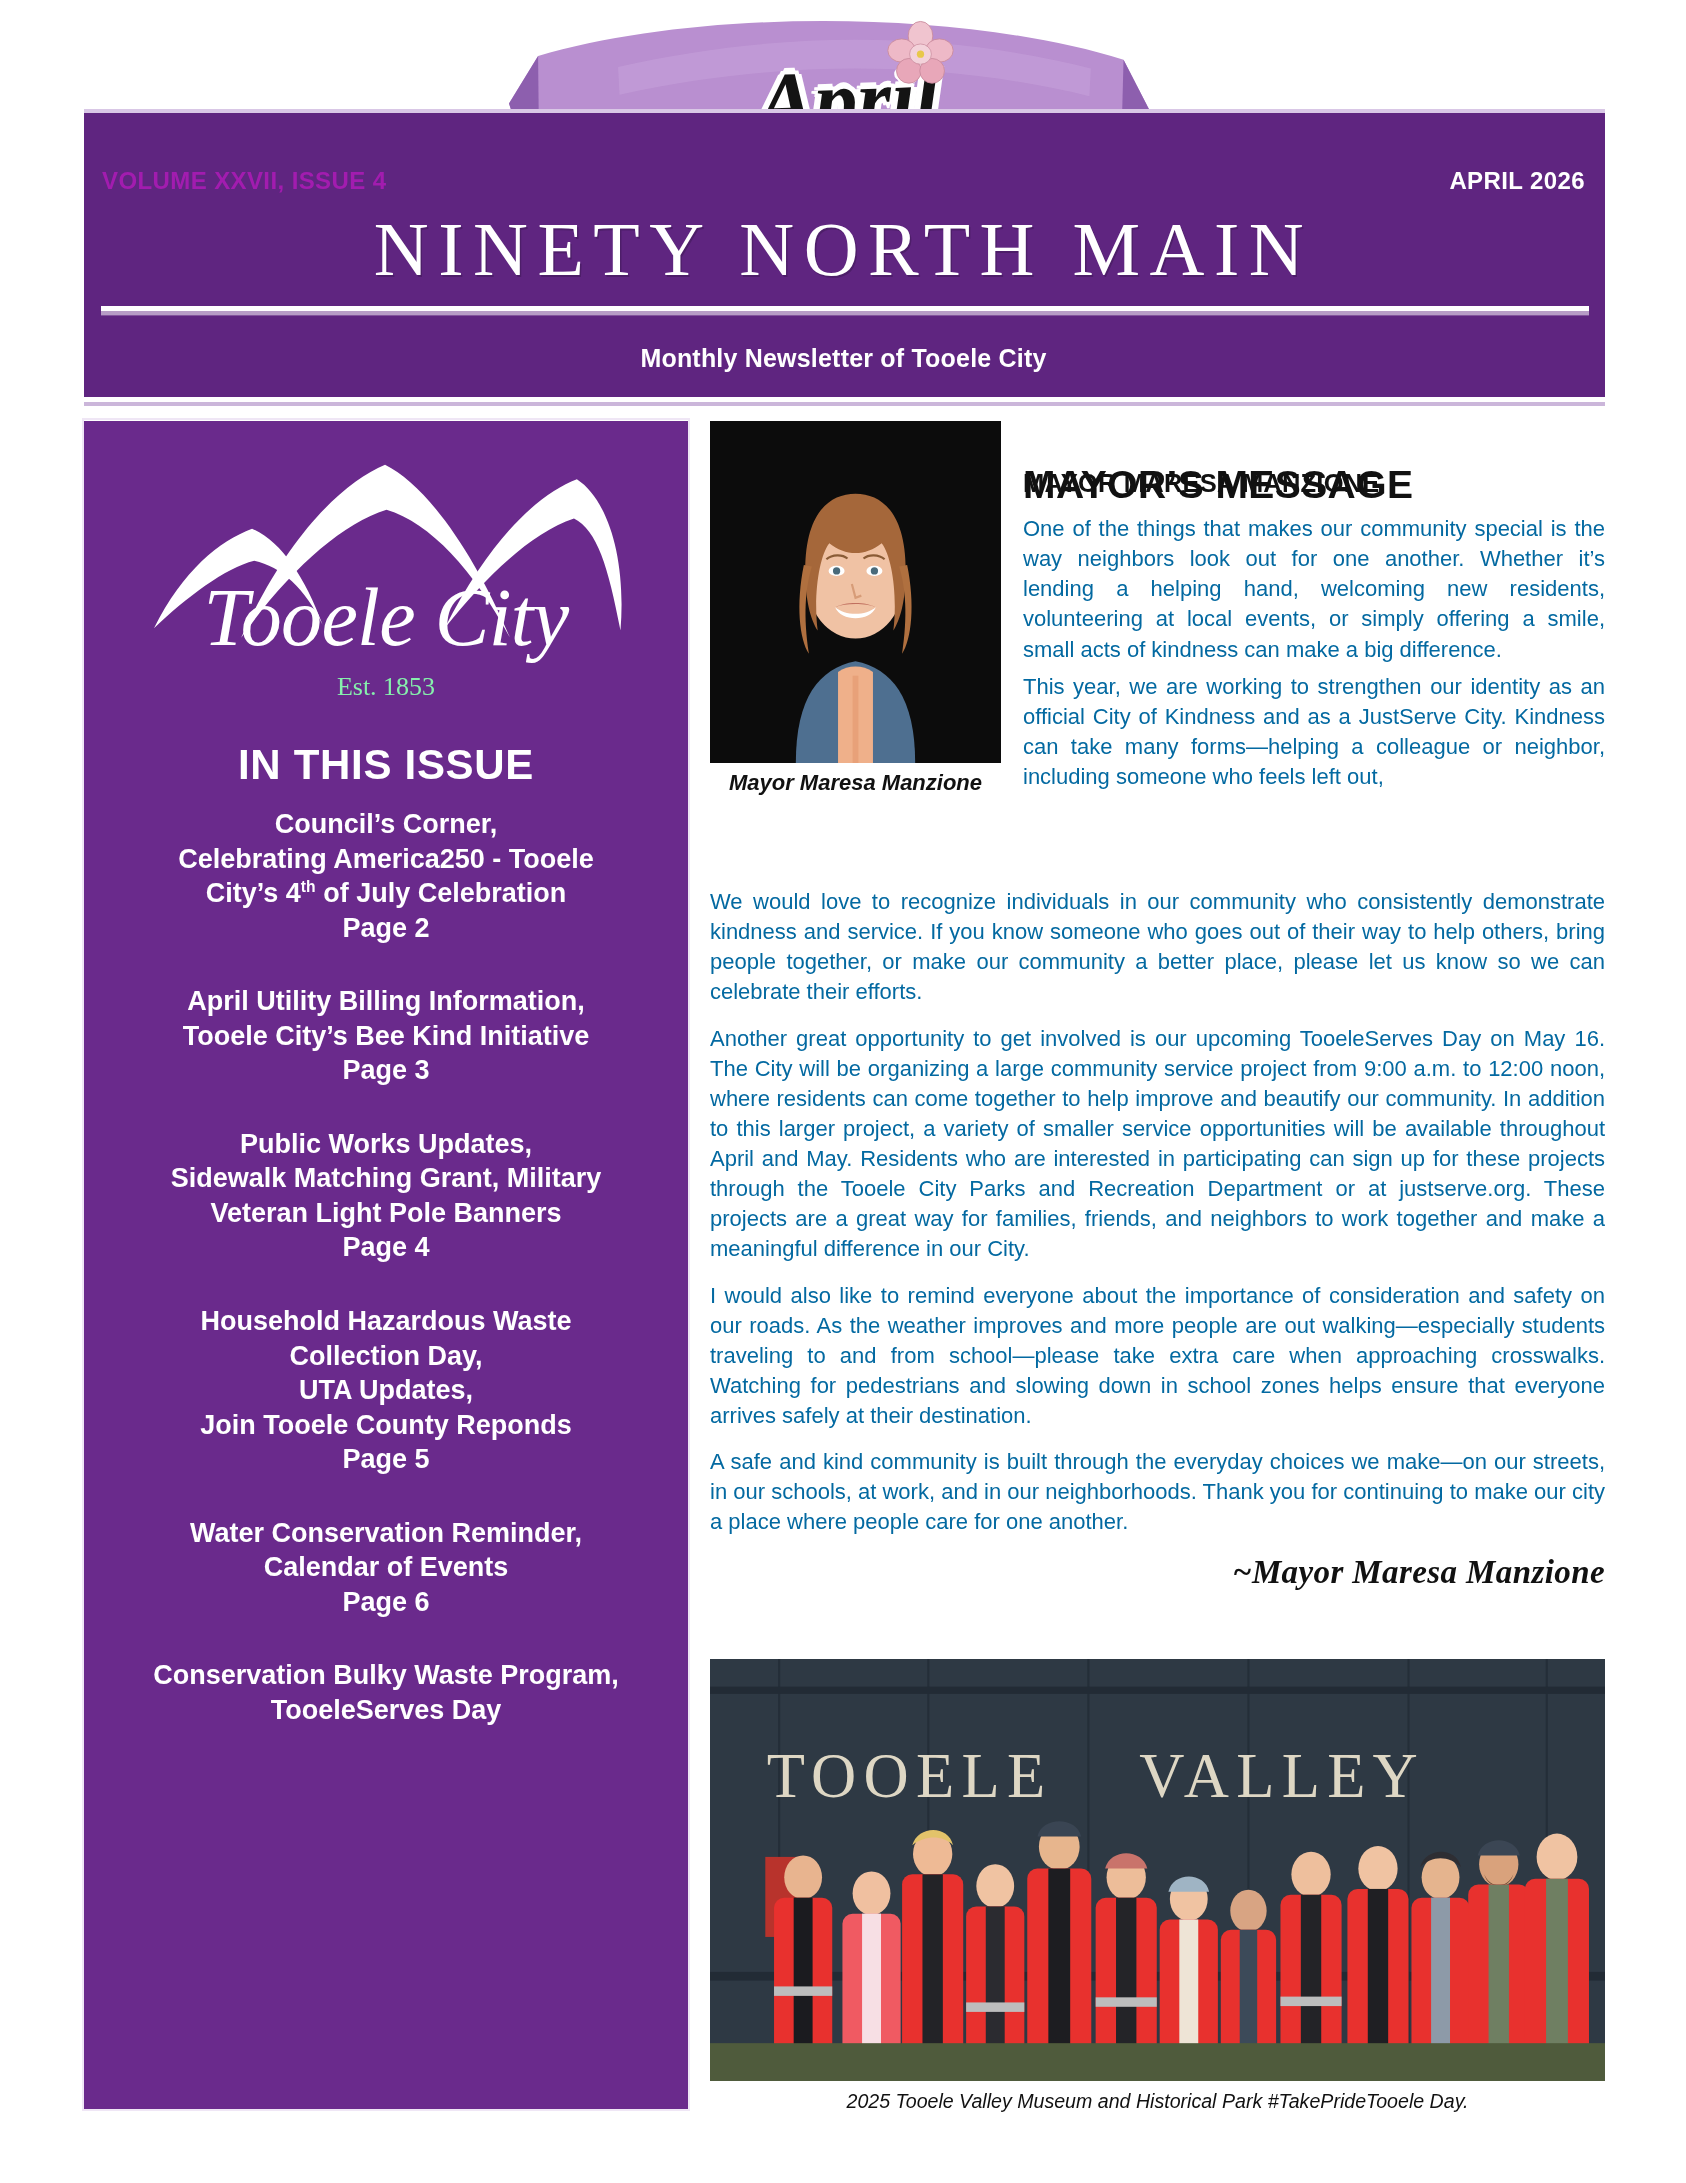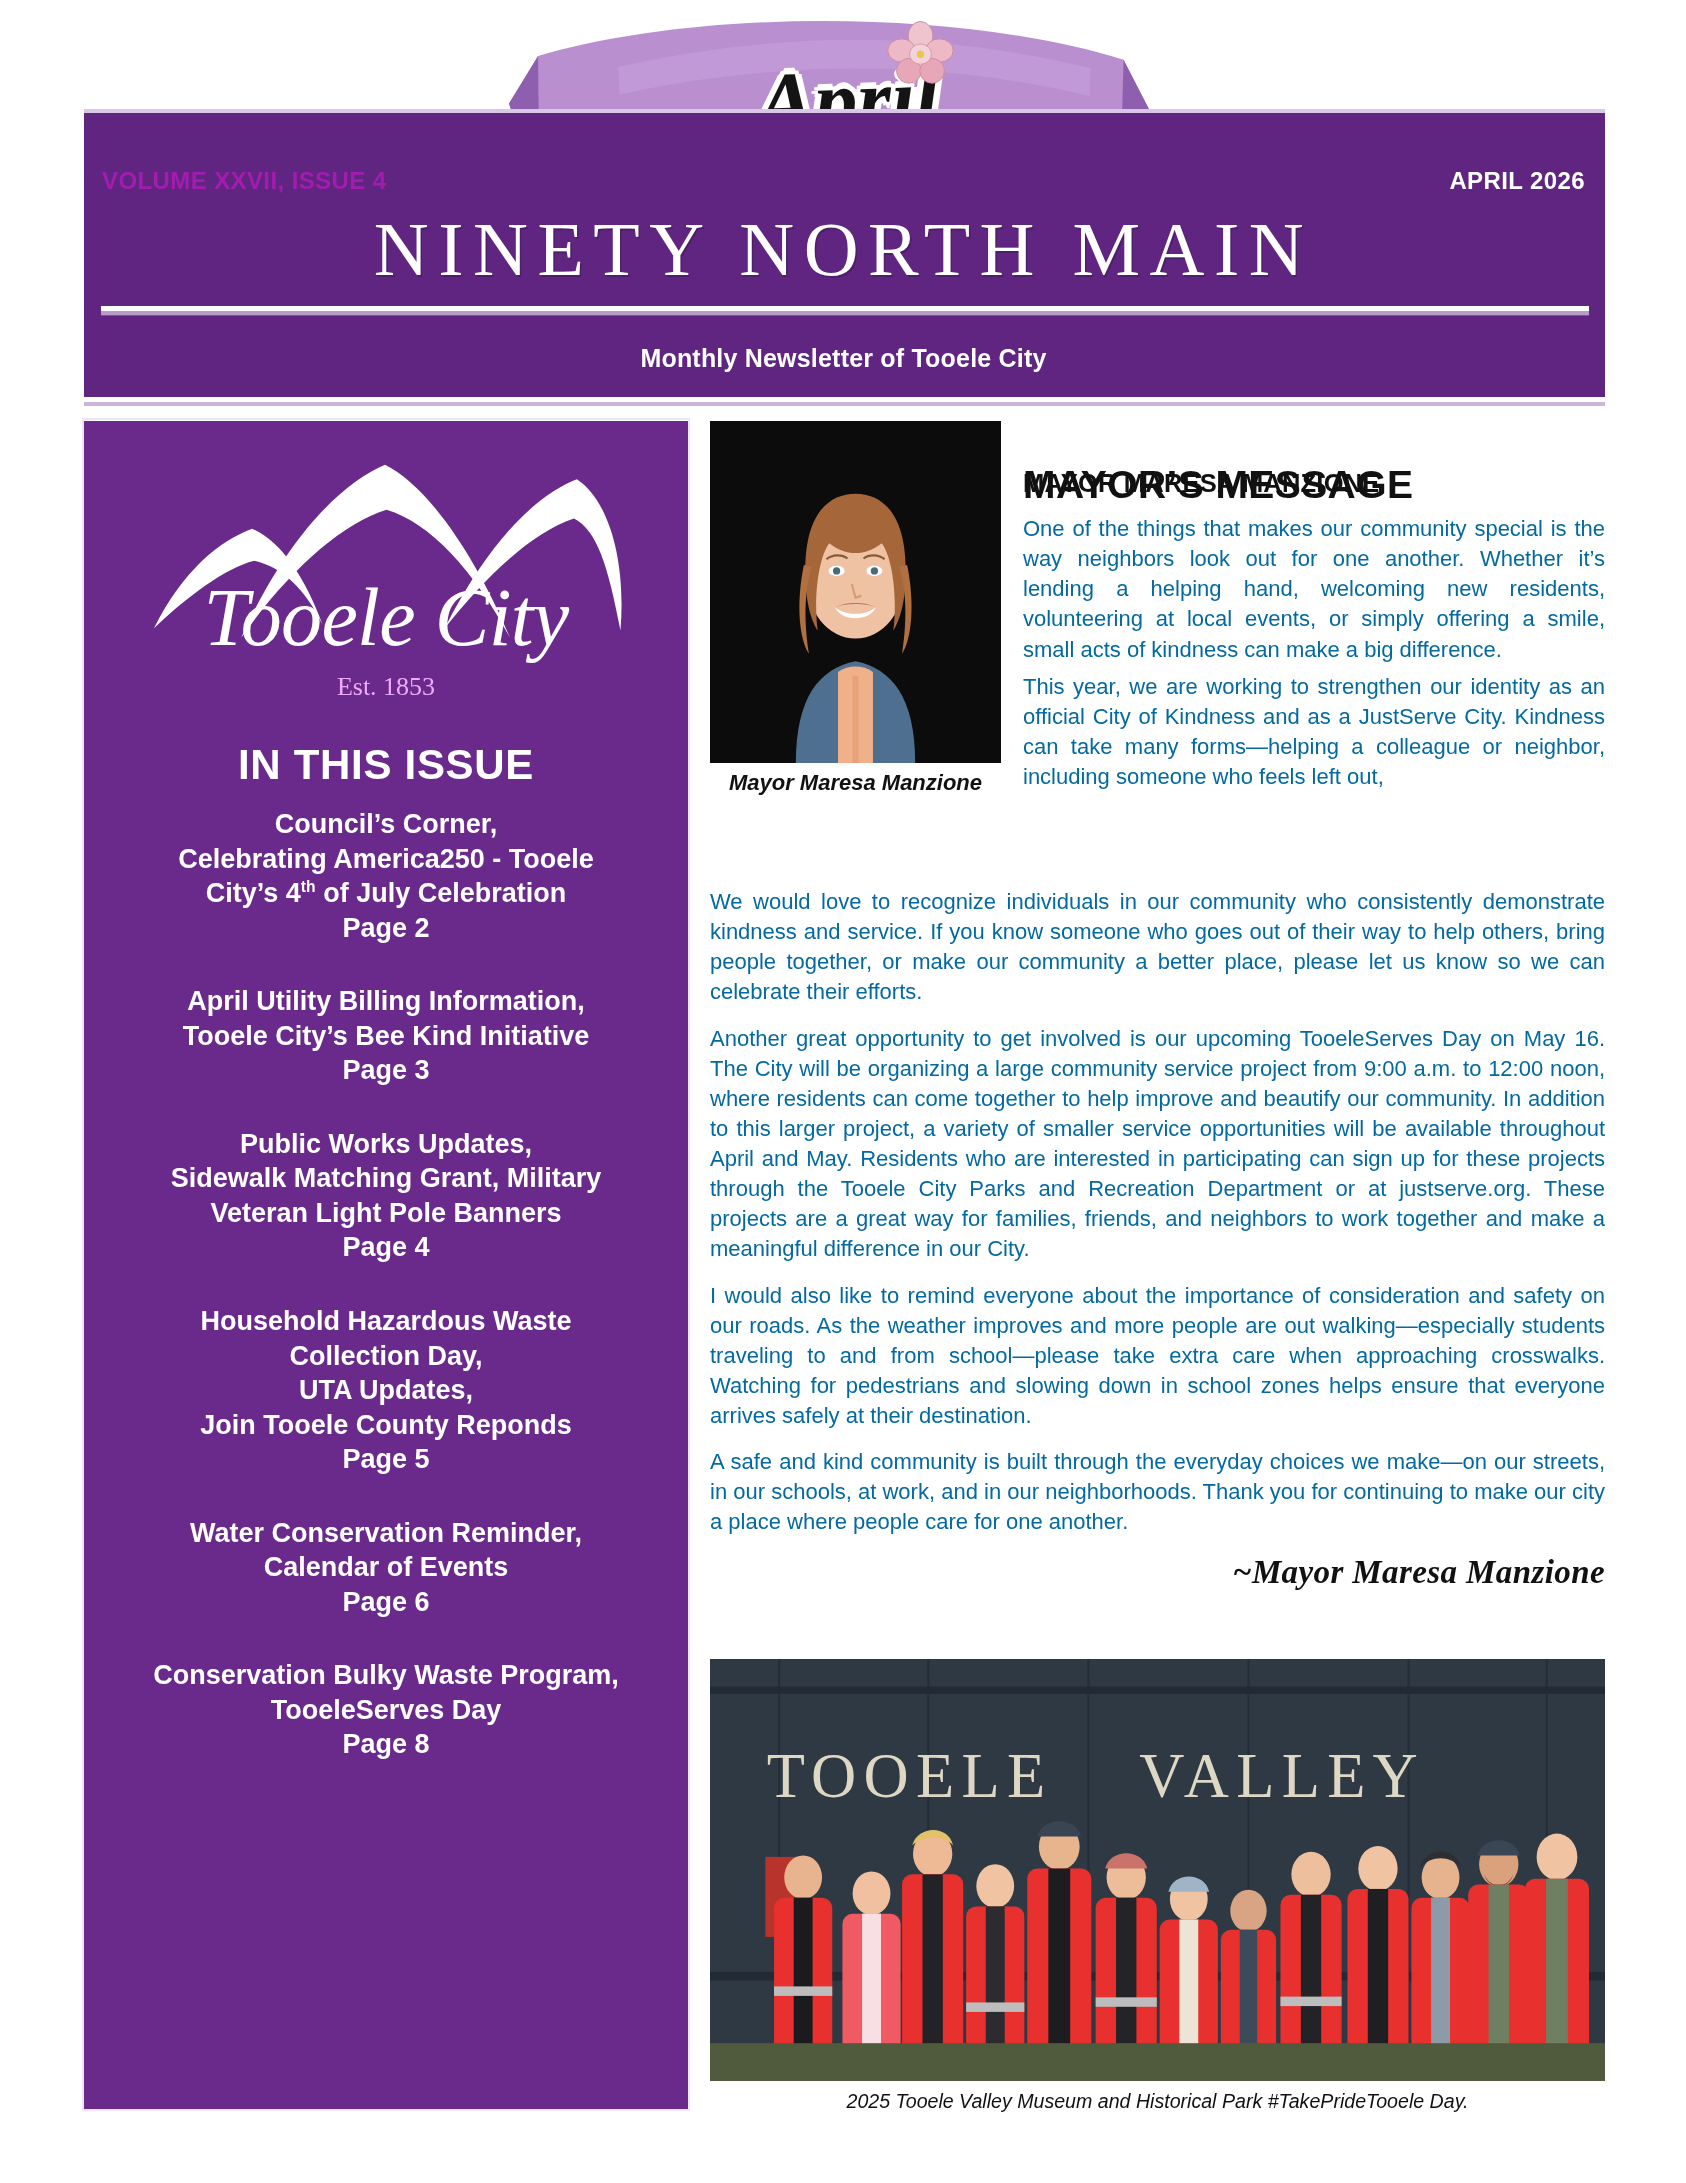--- a/index.html
+++ b/index.html
@@ -73,21 +73,21 @@
   }
   .logo-wrap{position:absolute;left:0;top:22px;width:604px;height:284px;}
   .logo-wrap svg{display:block;margin:0 auto;}
   .logo-name{
     position:absolute;left:0;top:156px;width:604px;text-align:center;
     font-family:"Liberation Serif",serif;font-style:italic;
     font-size:82px;color:#fff;line-height:1;letter-spacing:-0.7px;
   }
   .logo-est{
     position:absolute;left:0;top:251px;width:604px;text-align:center;
-    font-family:"Liberation Serif",serif;font-size:26px;color:#f0abfc;
+    font-family:"Liberation Serif",serif;font-size:26px;color:#86efac;
   }
   .in-this-issue{
     position:absolute;left:0;top:320px;width:604px;text-align:center;
     color:#fff;font-size:42px;font-weight:bold;letter-spacing:0.7px;
   }
   .toc{position:absolute;left:22px;top:386px;width:560px;}
   .toc-item{
     text-align:center;color:#fff;font-size:27px;font-weight:bold;
     line-height:1.28;margin-bottom:39px;
   }
@@ -215,21 +215,20 @@
       <span class="pg">Page 5</span>
     </div>
     <div class="toc-item">
       <span>Water Conservation Reminder,</span><br>
       <span>Calendar of Events</span>
       <span class="pg">Page 6</span>
     </div>
     <div class="toc-item">
       <span>Conservation Bulky Waste Program,</span><br>
       <span>TooeleServes Day</span>
-      <span class="pg">Page 8</span>
     </div>
   </div>
 </div>
 <div class="sidebar-outline"></div>
 
 <div class="main">
 
   <div class="mayor-photo">
     <svg viewBox="0 0 400 470" preserveAspectRatio="xMidYMid slice" aria-hidden="true">
       <rect width="400" height="470" fill="#0c0c0c"></rect>

